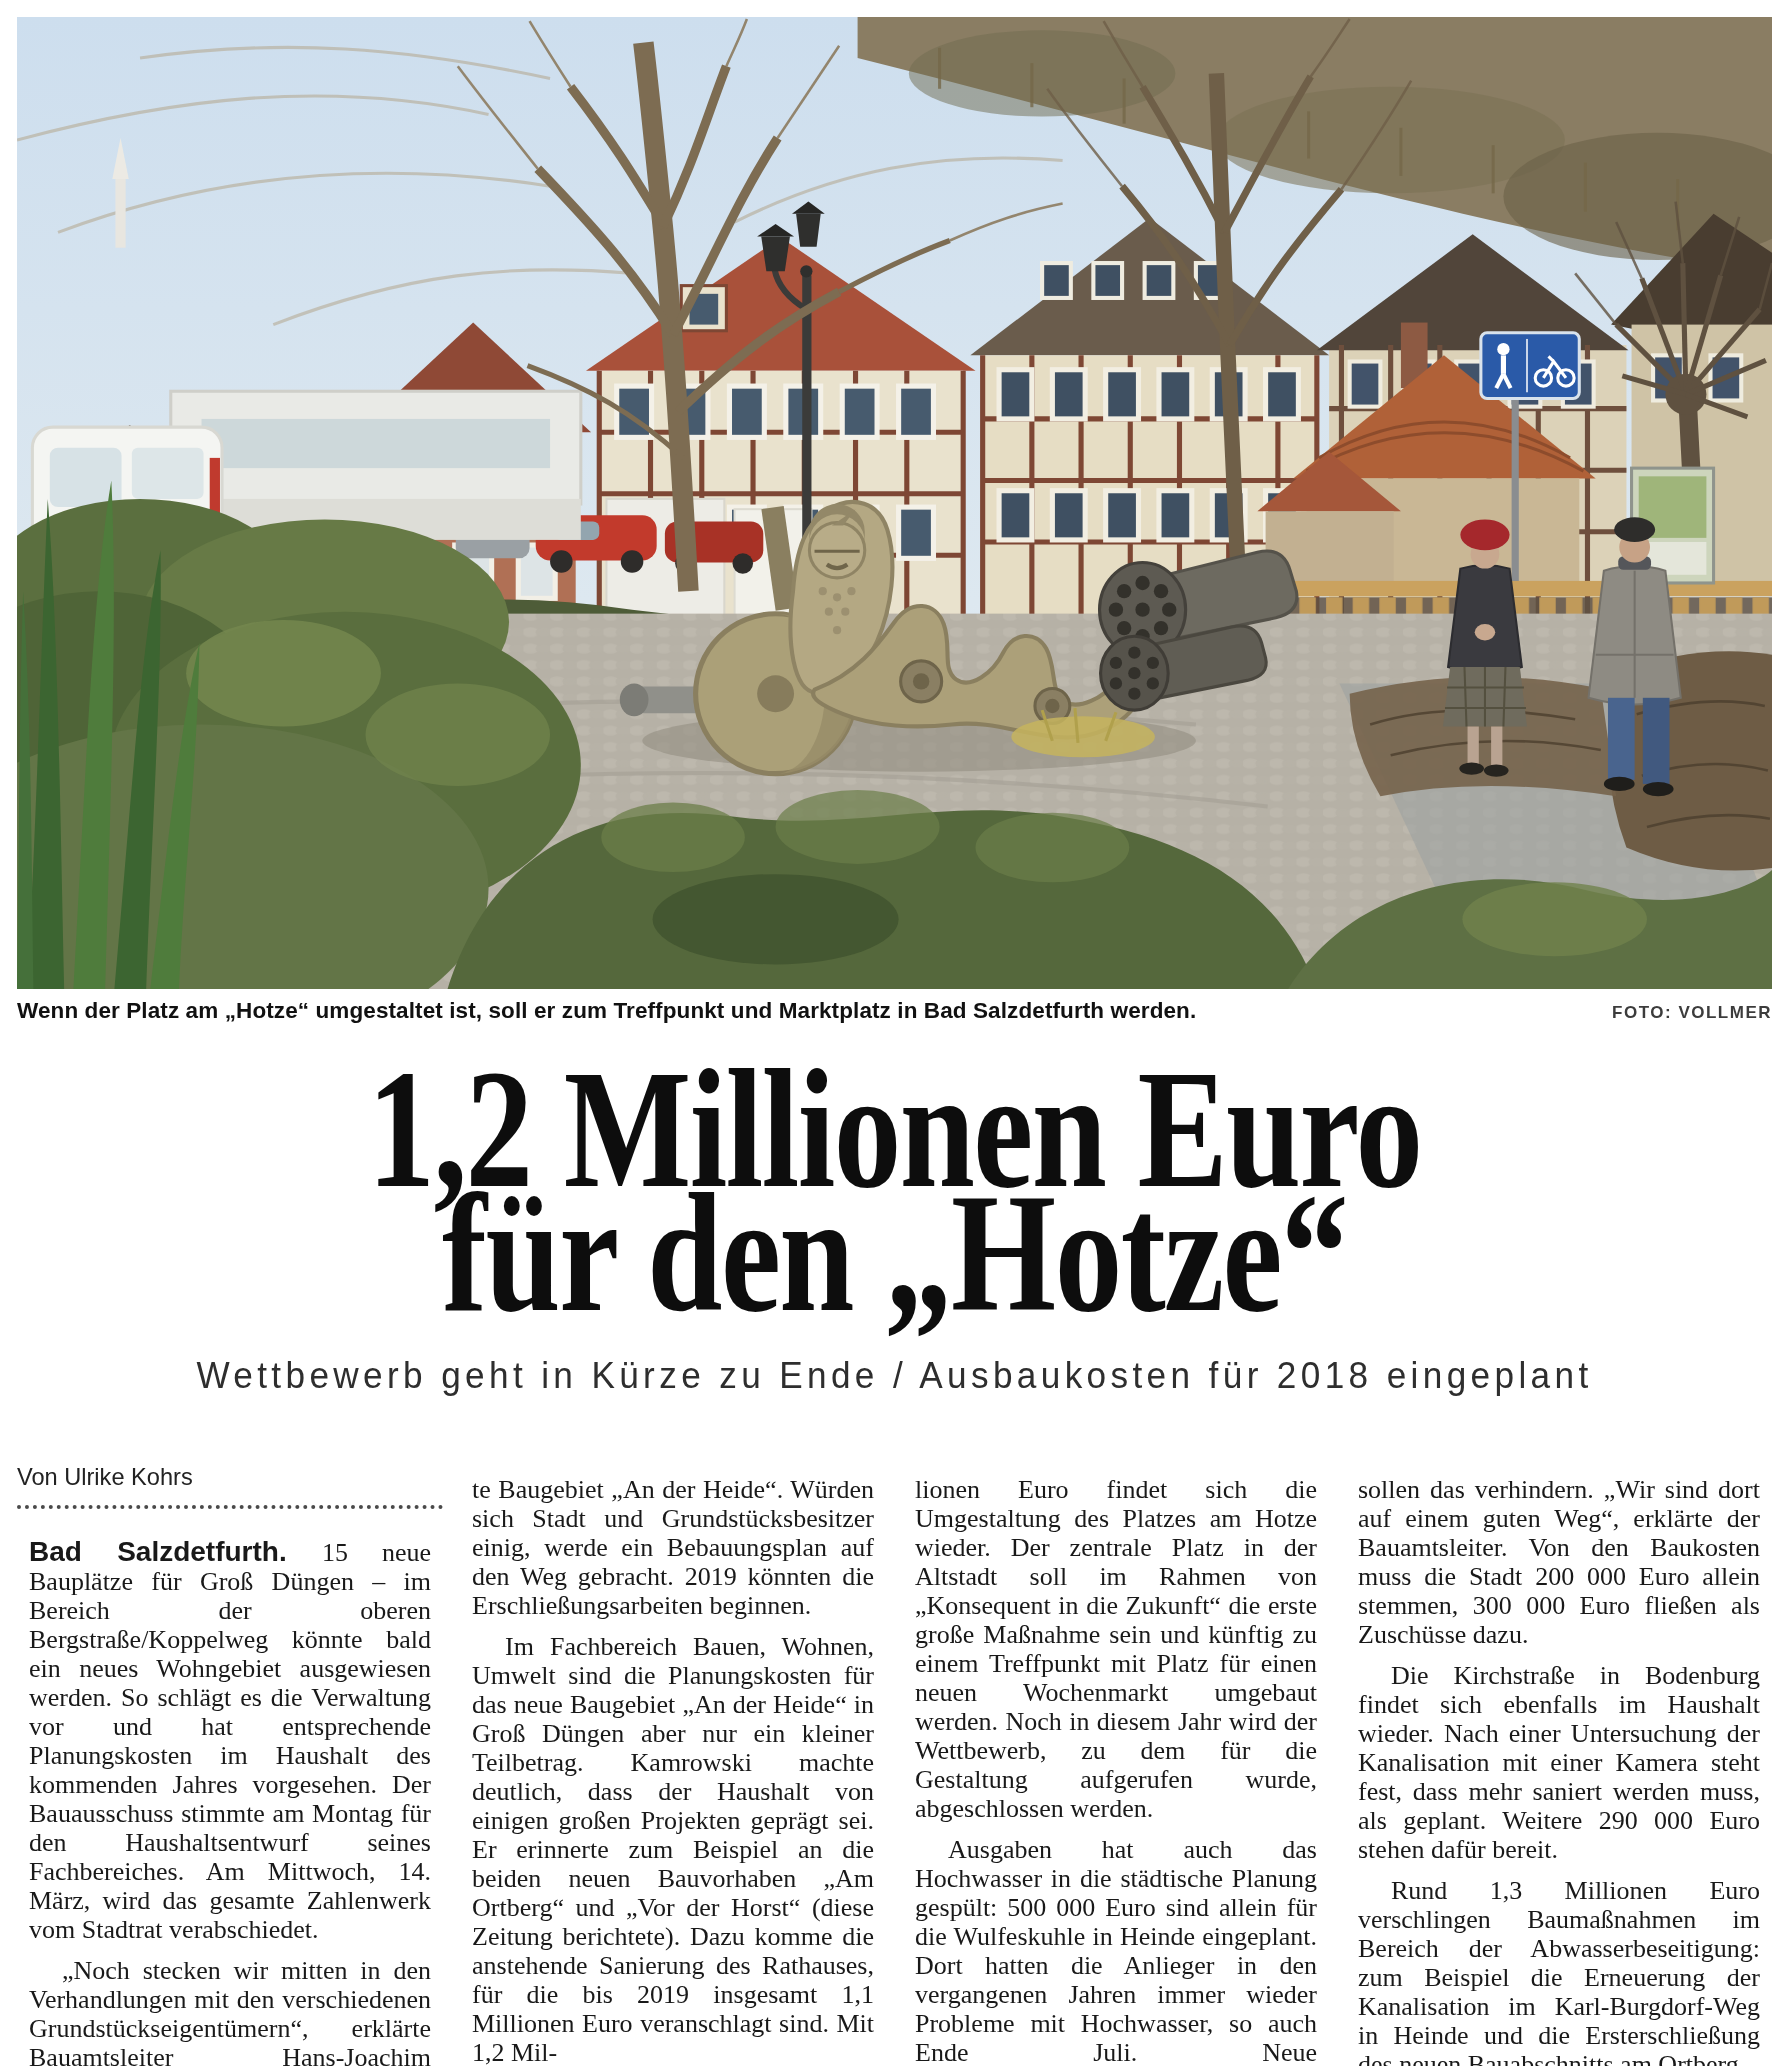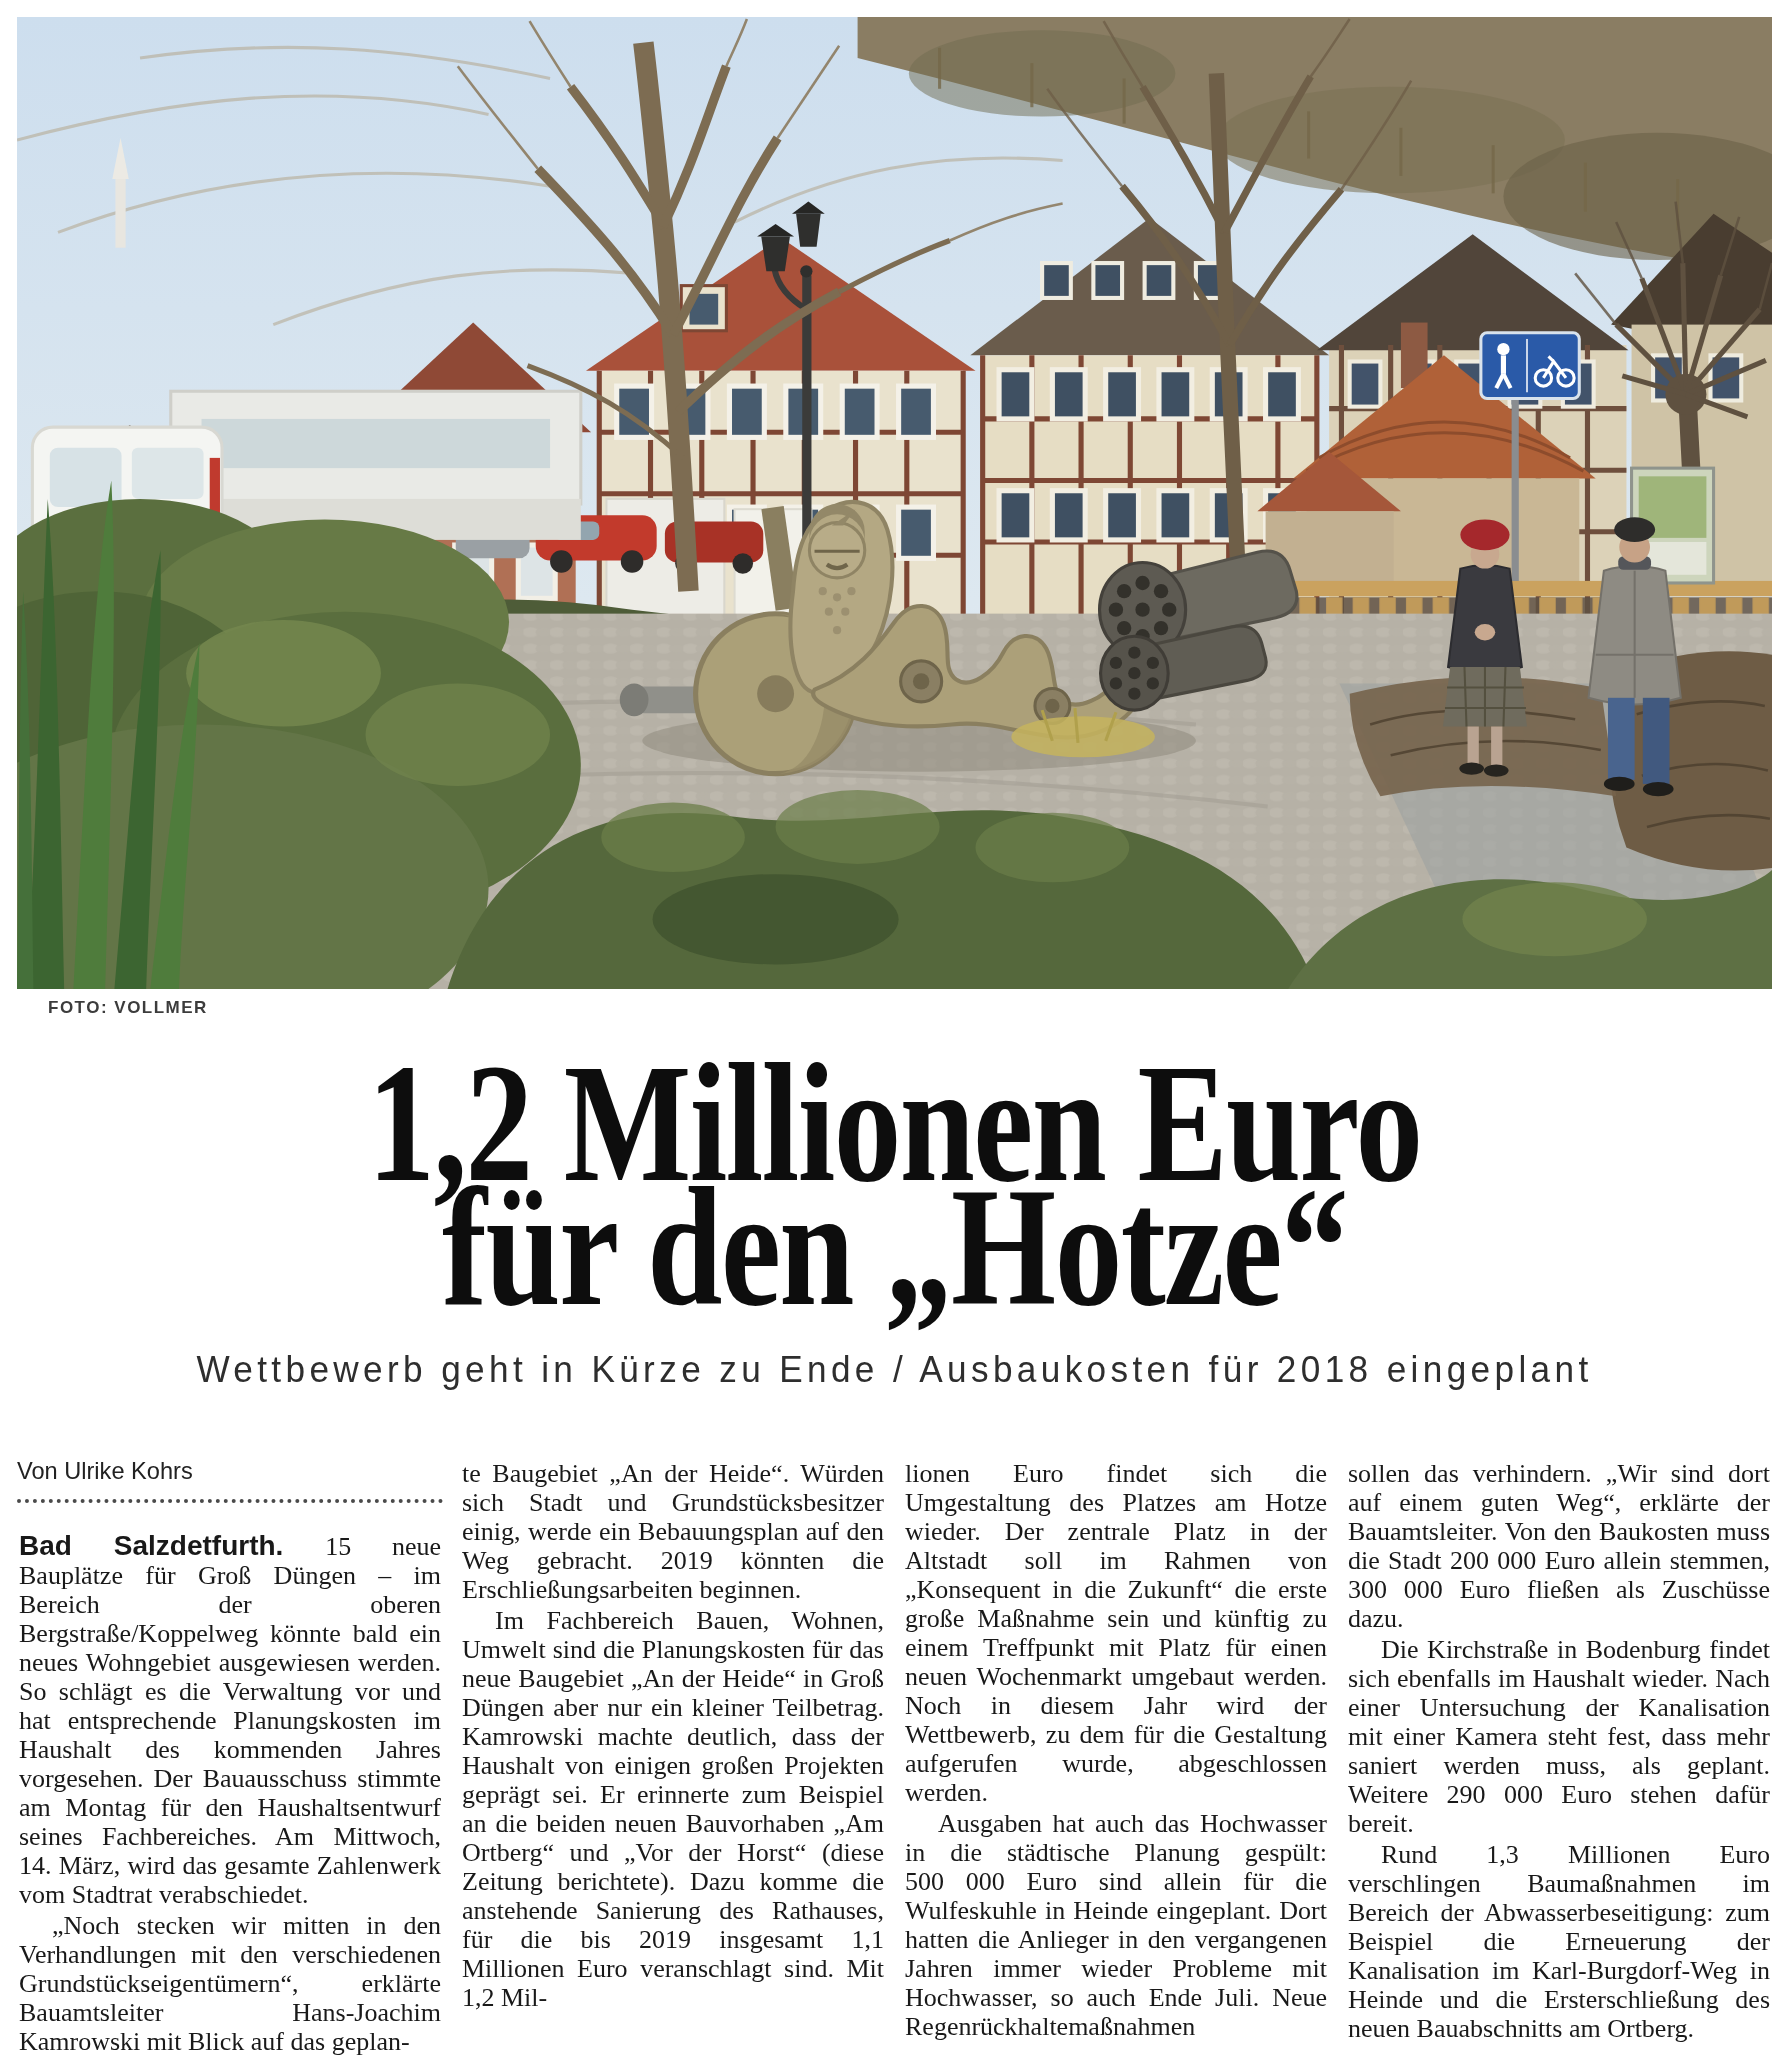--- a/index.html
+++ b/index.html
@@ -18,21 +18,21 @@
               transform:scaleX(.80); transform-origin:50% 50%; color:#0d0d0d; }
   .hl-line { display:block; }
 
   .subheadline { margin:40px 0 0 0; text-align:center; font-family:"Liberation Sans", sans-serif;
                  font-weight:400; font-size:37px; letter-spacing:4.6px; color:#2e2e2e;
                  transform:scaleX(.95); transform-origin:50% 50%; }
 
   .columns { display:flex; gap:17px; margin-top:66px; }
   .col { flex:1 1 0; font-size:26px; line-height:29px; text-align:justify; color:#191919;
          hyphens:auto; -webkit-hyphens:auto; }
-  .col .para { margin:2px; }
+  .col .para { margin:12px; }
   .col .para.indent { text-indent:33px; }
 
   .byline { font-family:"Liberation Sans", sans-serif; font-size:23.6px; color:#222; }
   .dotrule { margin-top:13.3px; margin-bottom:28px; border-bottom:4.1px dotted #4a4a4a; height:0; }
   .lead-in { font-family:"Liberation Sans", sans-serif; font-weight:700; font-size:28px; }
 </style>
 </head>
 <body>
 
 <div class="page">
@@ -472,20 +472,21 @@
         <path d="M10,948 C20,760 24,600 30,470 C40,600 42,770 46,948 Z" fill="#3c6531"></path>
         <path d="M55,948 C68,720 74,560 92,452 C98,570 92,740 86,948 Z" fill="#4f7c3c"></path>
         <path d="M95,948 C112,760 120,620 140,520 C142,640 132,780 126,948 Z" fill="#3c6531"></path>
         <path d="M0,948 C2,800 2,680 6,560 C14,690 14,810 16,948 Z" fill="#45703a"></path>
         <path d="M130,948 C148,800 158,700 178,610 C176,730 164,820 158,948 Z" fill="#4f7c3c"></path>
       </g>
     </svg>
   </figure>
 
   <div class="caption-row">
+    <div class="caption">Wenn der Platz am „Hotze“ umgestaltet ist, soll er zum Treffpunkt und Marktplatz in Bad Salzdetfurth werden.</div>
     <div class="credit">FOTO: VOLLMER</div>
   </div>
 
   <h1 class="headline">
     <span class="hl-line">1,2 Millionen Euro</span>
     <span class="hl-line">für den „Hotze“</span>
   </h1>
 
   <h2 class="subheadline">Wettbewerb geht in Kürze zu Ende / Ausbaukosten für 2018 eingeplant</h2>
 

